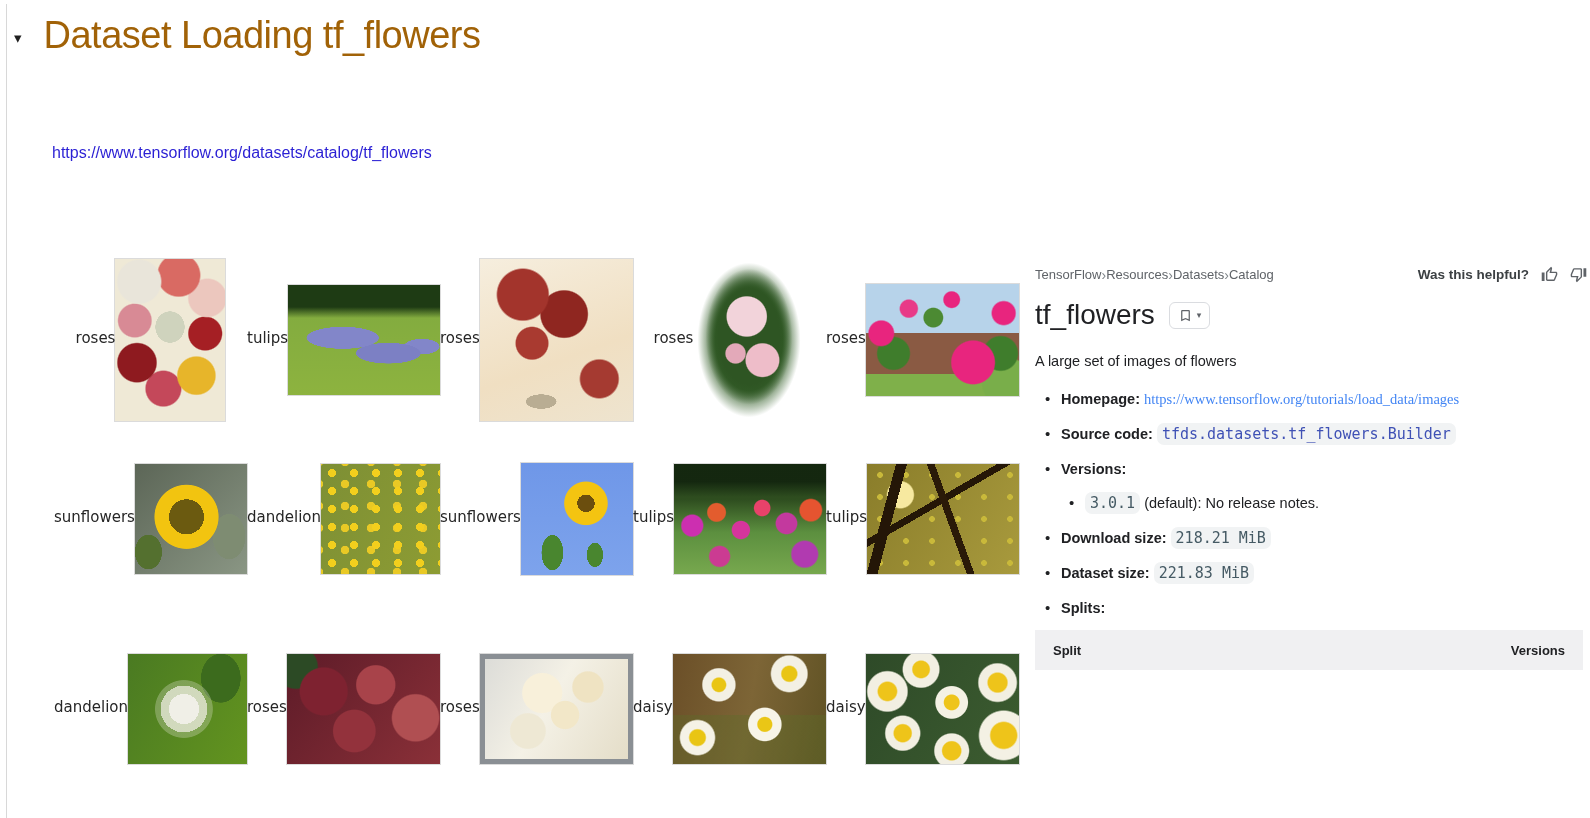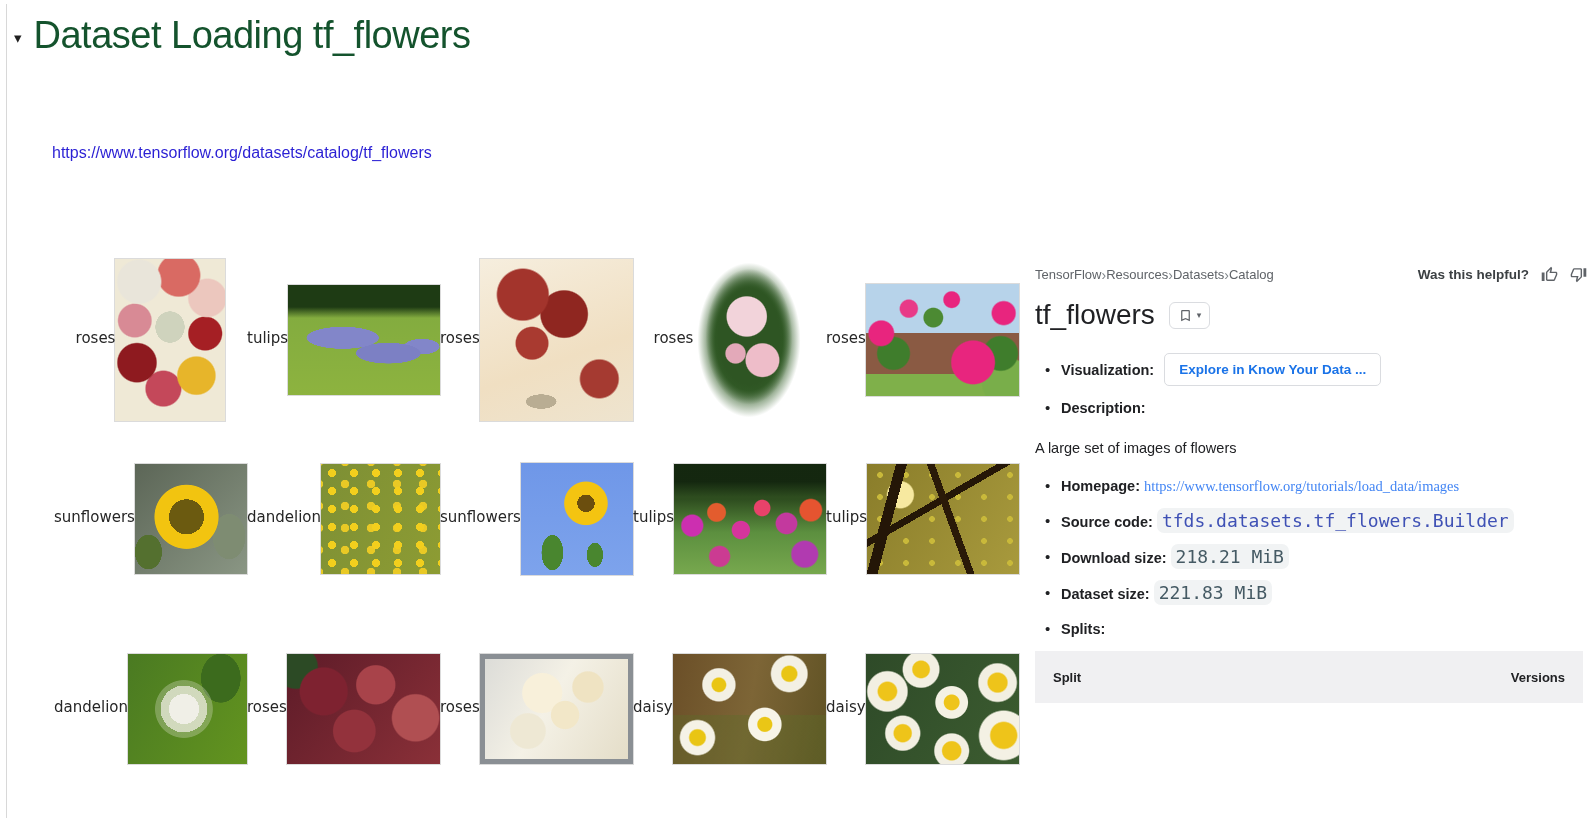--- a/index.html
+++ b/index.html
@@ -4,21 +4,21 @@
 <style>
   * { box-sizing: border-box; margin: 0; padding: 0; }
   html,body { background:#ffffff; }
   body { font-family: "Liberation Sans", sans-serif; }
   .page { position:relative; width:1590px; height:818px; background:#fff; overflow:hidden; }
   .left-rule { position:absolute; left:6px; top:4px; bottom:0; width:1px; background:#d8d8d8; }
 
   
   .section-header { position:absolute; left:14px; top:14px; display:flex; align-items:flex-start; }
   .collapse-tri { font-size:15px; color:#1f1f1f; margin-top:16px; cursor:pointer; line-height:1; }
-  .section-title { margin-left:12px; font-size:38px; font-weight:400; color:#14532d; letter-spacing:-0.5px; }
+  .section-title { margin-left:22px; font-size:38px; font-weight:400; color:#a16207; letter-spacing:-0.5px; }
 
   .main-link-wrap { position:absolute; left:52px; top:144px; }
   .main-link { font-size:16px; color:#2a1fd4; }
 
   
   .figure { position:absolute; left:54px; top:236px; width:966px; }
   .frow { display:flex; }
   .frow1 { height:208px; }
   .frow2 { height:150px; }
   .frow3 { height:150px; margin-top:40px; }
@@ -163,27 +163,27 @@
   .bookmark-caret { font-size:9px; color:#5f6368; }
 
   ul.props { list-style:none; margin-top:22px; }
   ul.props > li { position:relative; padding-left:26px; margin-bottom:15px; line-height:20px; }
   ul.props > li::before { content:"•"; position:absolute; left:10px; color:#202124; font-size:15px; }
   .blbl { font-weight:700; color:#202124; }
   .viz-li { display:flex; align-items:center; gap:10px; margin-bottom:12px !important; }
   .kyd-button { border:1px solid #dadce0; border-radius:5px; background:#fff; color:#1a73e8; font-size:13.5px; font-weight:700; padding:8px 14px; cursor:pointer; white-space:nowrap; font-family:"Liberation Sans", sans-serif; }
   .desc-text { margin:20px 0 18px 0; line-height:20px; }
   .tf-link { color:#4285f4; text-decoration:none; cursor:pointer;font-family:Liberation Serif, serif; }
-  .code-chip { font-family:"DejaVu Sans Mono", monospace; font-size:18px; background:#f1f3f4; border-radius:7px; padding:2px 5px; color:#455a64; white-space:nowrap; }
+  .code-chip { font-family:"DejaVu Sans Mono", monospace; font-size:15px; background:#f1f3f4; border-radius:7px; padding:2px 5px; color:#455a64; white-space:nowrap; }
   .code-link { color:#3f51b5; cursor:pointer; }
   ul.nested { list-style:none; margin-top:14px; }
   ul.nested > li { position:relative; padding-left:24px; line-height:20px; }
   ul.nested > li::before { content:"•"; position:absolute; left:8px; color:#202124; font-size:15px; }
   .splits-li { margin-bottom:12px !important; }
-  .split-table-head { display:flex; justify-content:space-between; align-items:center; background:#f0f0f2; height:52px; padding:0 18px; margin-top:10px; width:548px; }
+  .split-table-head { display:flex; justify-content:space-between; align-items:center; background:#f0f0f2; height:40px; padding:0 18px; margin-top:10px; width:548px; }
   .split-col { font-size:13px; font-weight:700; color:#202124; }
 </style>
 </head>
 <body>
 
 <div class="page">
   <div class="left-rule"></div>
 
   <div class="section-header">
     <span class="collapse-tri">▾</span>
@@ -295,40 +295,39 @@
     <div class="title-row">
       <span class="cat-title">tf_flowers</span>
       <span class="bookmark-btn">
         <svg viewBox="0 0 24 24">
             <path d="M17 3H7c-1.1 0-2 .9-2 2v16l7-3 7 3V5c0-1.1-.9-2-2-2zm0 15l-5-2.18L7 18V5h10v13z"></path>
           </svg>
         <span class="bookmark-caret">▾</span>
       </span>
     </div>
 
-    <ul class="props">
-      <li class="viz-li">
-        <span class="blbl">Visualization:</span>
-        <button class="kyd-button">Explore in Know Your Data ...</button>
-      </li>
-      <li>
-        <span class="blbl">Description:</span>
-      </li>
-    </ul>
 
     <p class="desc-text">A large set of images of flowers</p>
 
     <ul class="props" style="margin-top:0;">
       <li>
         <span class="blbl">Homepage:</span>
         <a class="tf-link">https://www.tensorflow.org/tutorials/load_data/images</a>
       </li>
       <li>
         <span class="blbl">Source code:</span>
         <span class="code-chip code-link">tfds.datasets.tf_flowers.Builder</span>
+      </li>
+      <li>
+        <span class="blbl">Versions:</span>
+        <ul class="nested">
+          <li>
+            <span class="code-chip">3.0.1</span><span> (default): No release notes.</span>
+          </li>
+        </ul>
       </li>
       <li>
         <span class="blbl">Download size:</span>
         <span class="code-chip">218.21 MiB</span>
       </li>
       <li>
         <span class="blbl">Dataset size:</span>
         <span class="code-chip">221.83 MiB</span>
       </li>
       <li class="splits-li">

